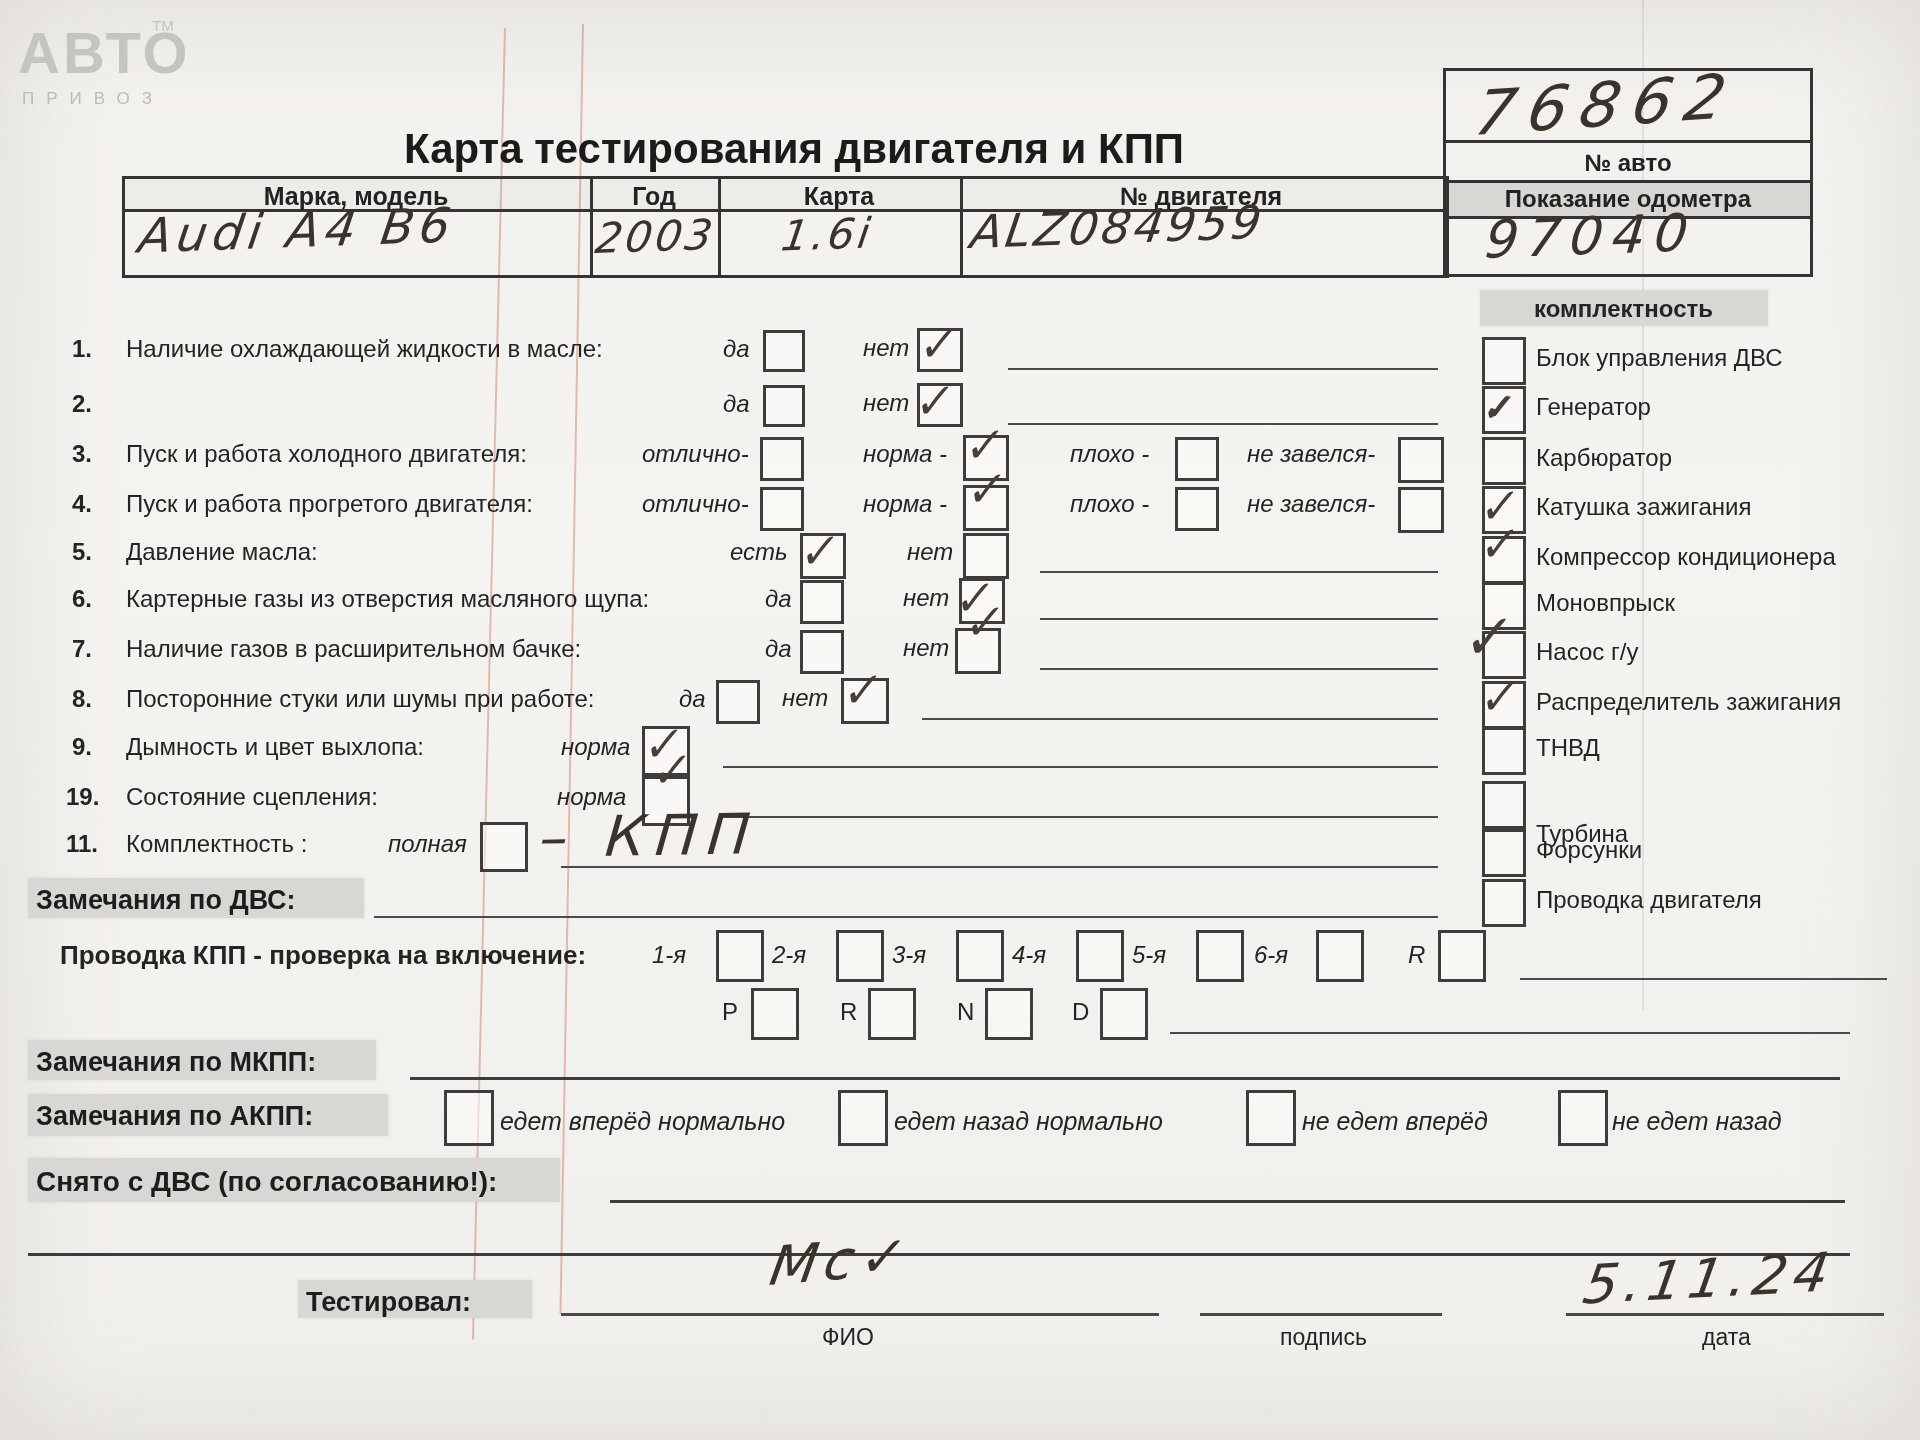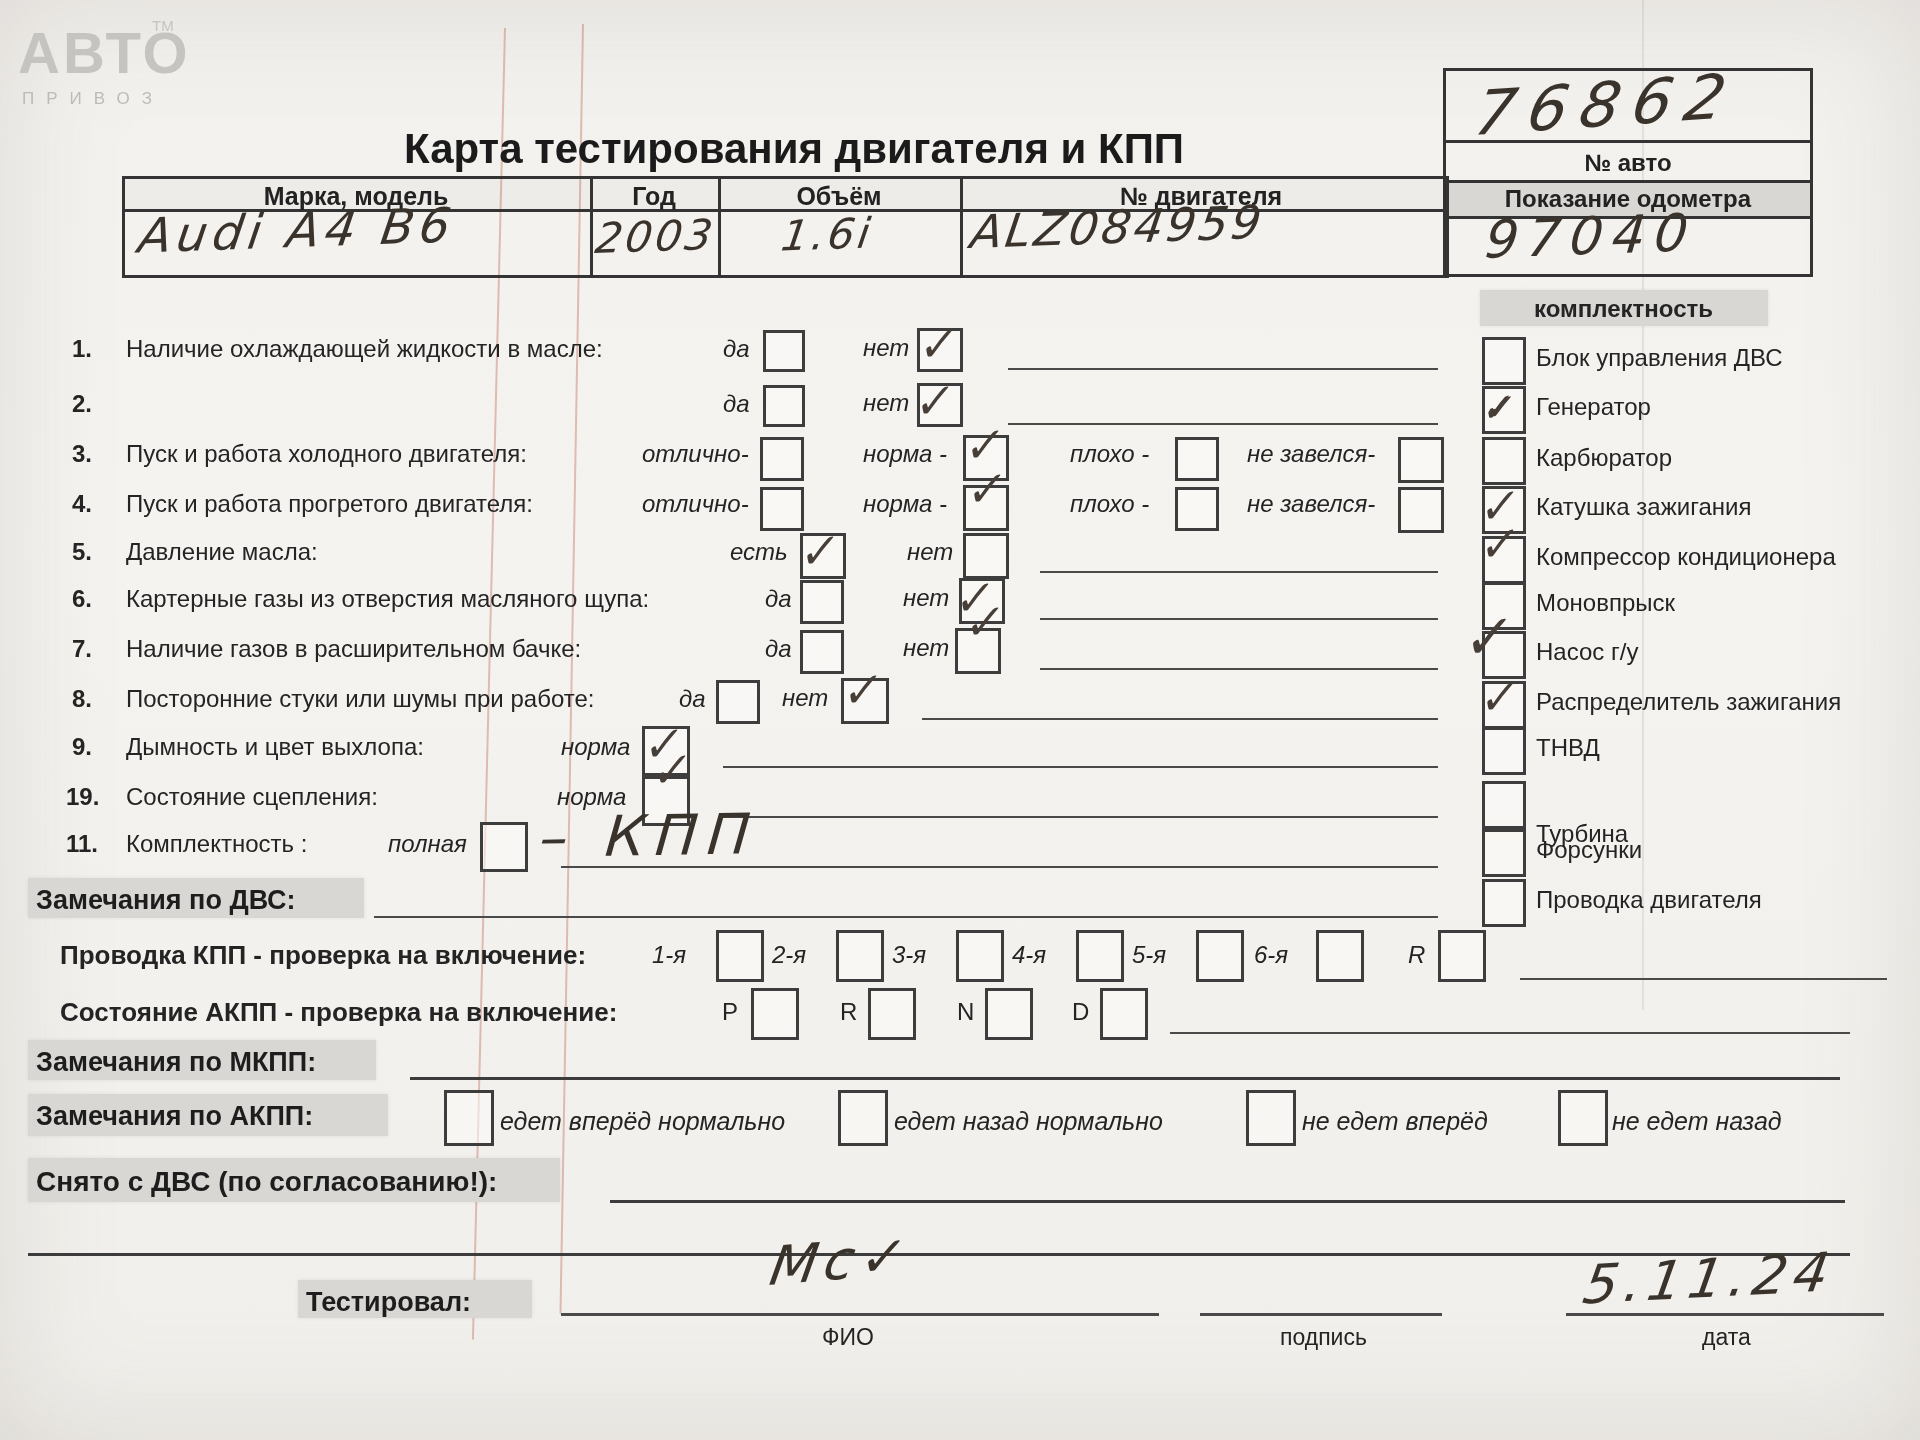--- a/index.html
+++ b/index.html
@@ -56,21 +56,21 @@
   <div class="hw" style="left:1486px;top:210px;font-size:52px;letter-spacing:9px;transform:skewX(-8deg) rotate(-2deg);">97040</div>
 
   <div class="tbl-border" style="left:122px;top:176px;width:1321px;height:96px;">
     <div style="position:absolute;left:0;right:0;top:0;height:30px;background:rgba(0,0,0,.025);"></div>
     <div class="hdiv" style="top:30px;"></div>
     <div class="cdiv" style="left:465px;"></div>
     <div class="cdiv" style="left:593px;"></div>
     <div class="cdiv" style="left:835px;"></div>
     <div class="th" style="left:231px;top:5px;">Марка, модель</div>
     <div class="th" style="left:529px;top:5px;">Год</div>
-    <div class="th" style="left:714px;top:5px;">Объём</div>
+    <div class="th" style="left:714px;top:5px;">Карта</div>
     <div class="th" style="left:1076px;top:5px;">№ двигателя</div>
   </div>
   <div class="hw" style="left:140px;top:206px;font-size:48px;letter-spacing:5px;">Audi A4 B6</div>
   <div class="hw" style="left:596px;top:216px;font-size:42px;letter-spacing:3px;">2003</div>
   <div class="hw" style="left:782px;top:214px;font-size:42px;letter-spacing:3px;">1.6i</div>
   <div class="hw" style="left:972px;top:204px;font-size:46px;letter-spacing:3px;">ALZ084959</div>
 
   <span class="lab bold" style="left:72px;top:335px;">1.</span>
   <span class="lab" style="left:126px;top:335px;">Наличие охлаждающей жидкости в масле:</span>
   <span class="lab it" style="left:723px;top:335px;">да</span>
@@ -233,21 +233,20 @@
   <span class="lab it" style="left:1254px;top:941px;">6-я</span>
   <span class="cb" style="left:1316px;top:930px;width:42px;height:46px;">
       <span class="mk"></span>
     </span>
   <span class="lab it" style="left:1408px;top:941px;">R</span>
   <span class="cb" style="left:1438px;top:930px;width:42px;height:46px;">
       <span class="mk"></span>
     </span>
   <div class="ul" style="left:1520px;top:978px;width:367px;"></div>
 
-  <div class="lab bold" style="left:60px;top:997px;font-size:26px;">Состояние АКПП - проверка на включение:</div>
   <span class="lab" style="left:722px;top:998px;">P</span>
   <span class="cb" style="left:751px;top:988px;width:42px;height:46px;">
       <span class="mk"></span>
     </span>
   <span class="lab" style="left:840px;top:998px;">R</span>
   <span class="cb" style="left:868px;top:988px;width:42px;height:46px;">
       <span class="mk"></span>
     </span>
   <span class="lab" style="left:957px;top:998px;">N</span>
   <span class="cb" style="left:985px;top:988px;width:42px;height:46px;">

